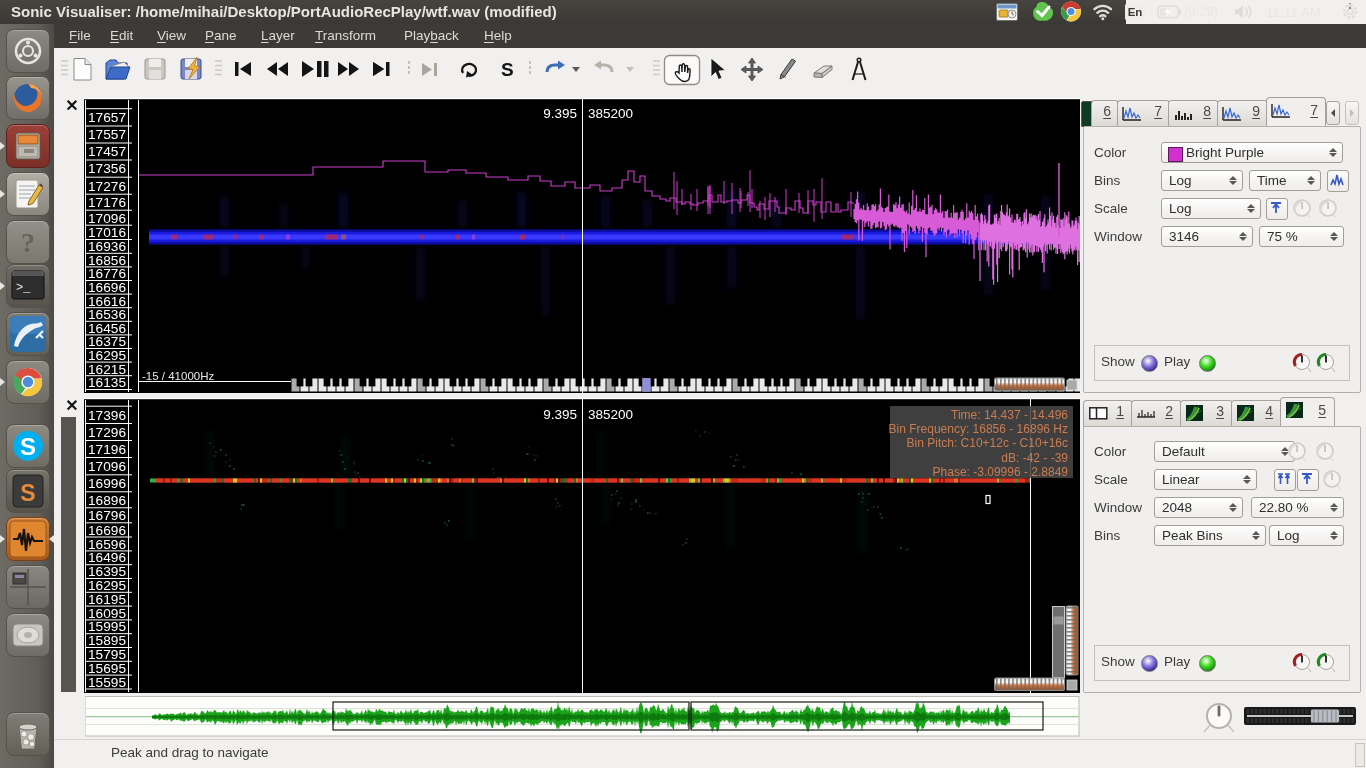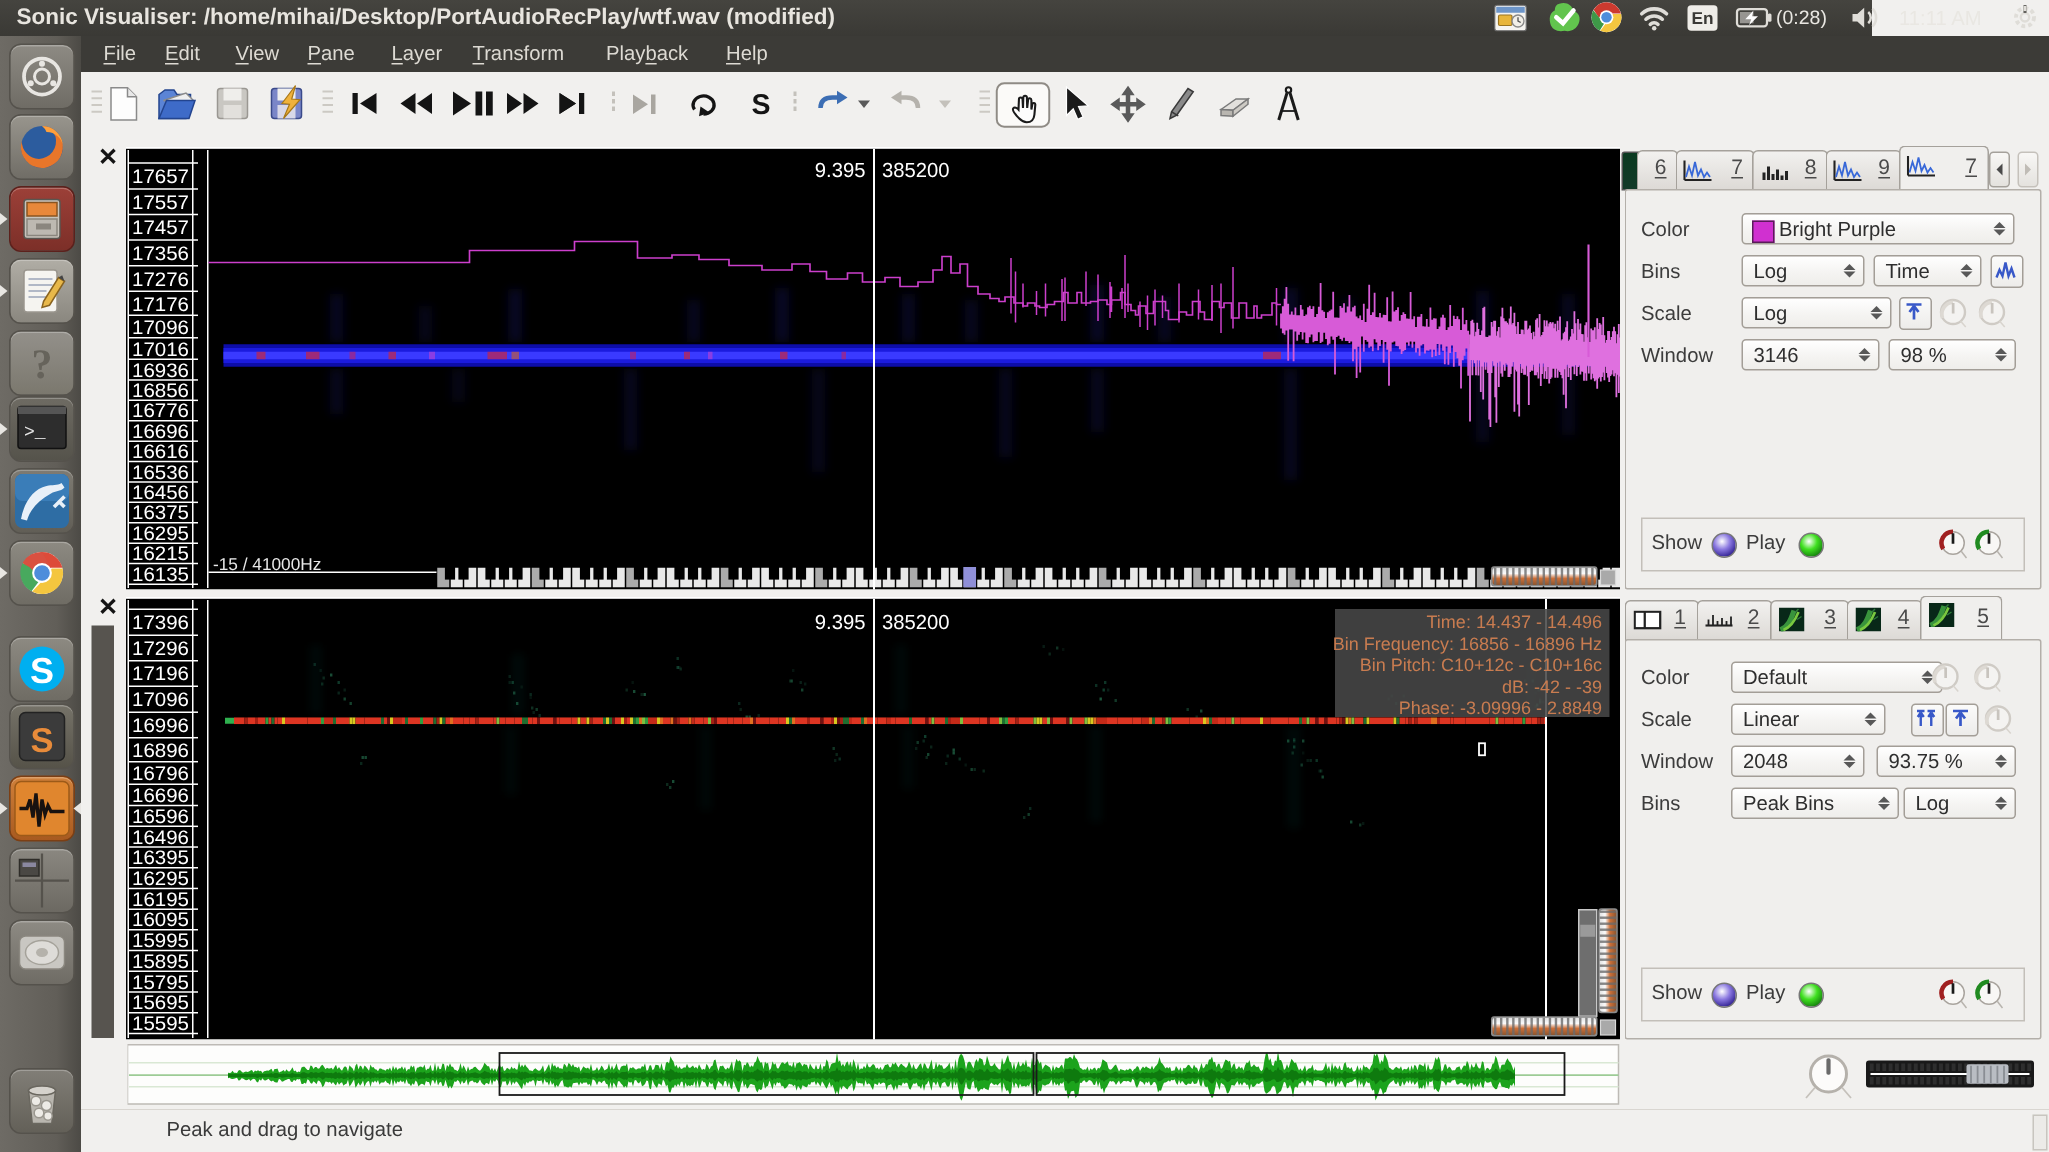--- a/index.html
+++ b/index.html
@@ -1,18 +1,18 @@
 <!DOCTYPE html>
 <html><head><meta charset="utf-8"><style>
 html,body{margin:0;padding:0;}
 body{width:1366px;height:768px;overflow:hidden;background:#F1F0EE;
  font-family:"Liberation Sans",sans-serif;position:relative;}
 .abs{position:absolute;}
-#topbar{left:0;top:0;width:1248px;height:24px;
- background:linear-gradient(#45443F,#3A3935);color:#E8E5DF;}
+#topbar{left:0;top:0;width:1114px;height:24px;
+ background:linear-gradient(#45443F,#3A3935);color:#E8E5DF;padding-left:12px;}
 #topbar .title{position:absolute;left:11px;top:3px;font-size:15px;font-weight:bold;letter-spacing:0.15px;
  color:#E8E5DF;letter-spacing:0;}
 #launcher{left:0;top:24px;width:54px;height:744px;
  background:linear-gradient(90deg,#6E6B65,#615E58 70%,#4C4A45);}
 .licon{position:absolute;left:6px;width:42px;height:42px;border-radius:8px;}
 #menubar{left:54px;top:24px;width:1312px;height:24px;background:#3C3B37;}
 .mi{position:absolute;top:4px;font-size:13.5px;color:#DDDAD3;}
 .mi u{text-decoration-thickness:1px;text-underline-offset:2px;}
 #toolbarbg{left:54px;top:48px;width:1312px;height:50px;background:#F1F0EE;}
 #statusbar{left:54px;top:739px;width:1312px;height:28px;background:#F1F0EE;
@@ -1216,21 +1216,21 @@
     <path d="M11 3.5 A8 8 0 0 0 4 14" fill="none" stroke="#DDD9D3" stroke-width="2.5"></path>
     <rect x="10.2" y="4" width="1.8" height="7" fill="#C8C4BE"></rect>
     <path d="M16 16 l3.5 4" stroke="#D8D4CE" stroke-width="1"></path>
   </svg>
 <span class="rlabel" style="left:1094px;top:229px">Window</span>
 <div class="combo" style="left:1161px;top:226px;width:92px">
     <span class="ct" style="left:7px">3146</span>
     <span class="spin"></span>
   </div>
 <div class="combo" style="left:1259px;top:226px;width:85px">
-    <span class="ct" style="left:7px">98 %</span>
+    <span class="ct" style="left:7px">75 %</span>
     <span class="spin"></span>
   </div>
 <div class="abs" style="left:1094px;top:345px;width:254px;height:34px;border:1px solid #C3BFB9;background:#F0EFED">
     <span class="rlabel" style="left:6px;top:8px">Show</span>
     <div class="led" style="left:46px;top:9px;background:radial-gradient(circle at 40% 33%,#ffffff 0%,#8a78e0 40%,#3A2A9A 75%,#333 100%);border:1px solid #777"></div>
     <span class="rlabel" style="left:69px;top:8px">Play</span>
     <div class="led" style="left:104px;top:9px;background:radial-gradient(circle at 40% 33%,#ffffff 0%,#40E020 40%,#1A8A10 75%,#333 100%);border:1px solid #777"></div>
     <svg class="abs" style="left:196px;top:6px" width="22" height="22" viewBox="0 0 22 22">
       <circle cx="11" cy="10" r="7.5" fill="#F8F7F5" stroke="#A9A49E" stroke-width="1"></circle>
       <path d="M4.5 14 A7.5 7.5 0 0 1 11 2.5" fill="none" stroke="#A02020" stroke-width="3"></path>
@@ -1321,21 +1321,21 @@
     <path d="M11 3.5 A8 8 0 0 0 4 14" fill="none" stroke="#DDD9D3" stroke-width="2.5"></path>
     <rect x="10.2" y="4" width="1.8" height="7" fill="#C8C4BE"></rect>
     <path d="M16 16 l3.5 4" stroke="#D8D4CE" stroke-width="1"></path>
   </svg>
 <span class="rlabel" style="left:1094px;top:500px">Window</span>
 <div class="combo" style="left:1154px;top:497px;width:89px">
     <span class="ct" style="left:7px">2048</span>
     <span class="spin"></span>
   </div>
 <div class="combo" style="left:1251px;top:497px;width:93px">
-    <span class="ct" style="left:7px">93.75 %</span>
+    <span class="ct" style="left:7px">22.80 %</span>
     <span class="spin"></span>
   </div>
 <span class="rlabel" style="left:1094px;top:528px">Bins</span>
 <div class="combo" style="left:1154px;top:525px;width:112px">
     <span class="ct" style="left:7px">Peak Bins</span>
     <span class="spin"></span>
   </div>
 <div class="combo" style="left:1269px;top:525px;width:75px">
     <span class="ct" style="left:7px">Log</span>
     <span class="spin"></span>

